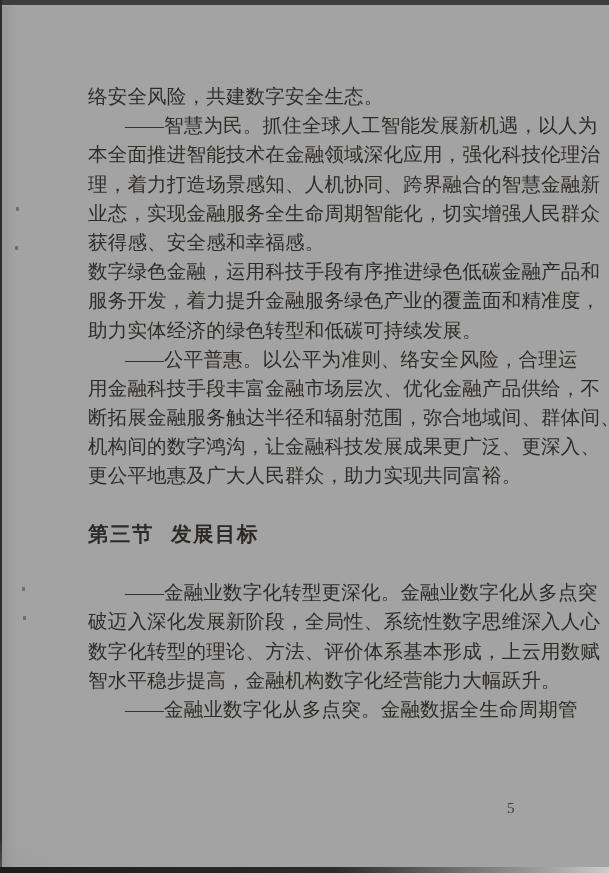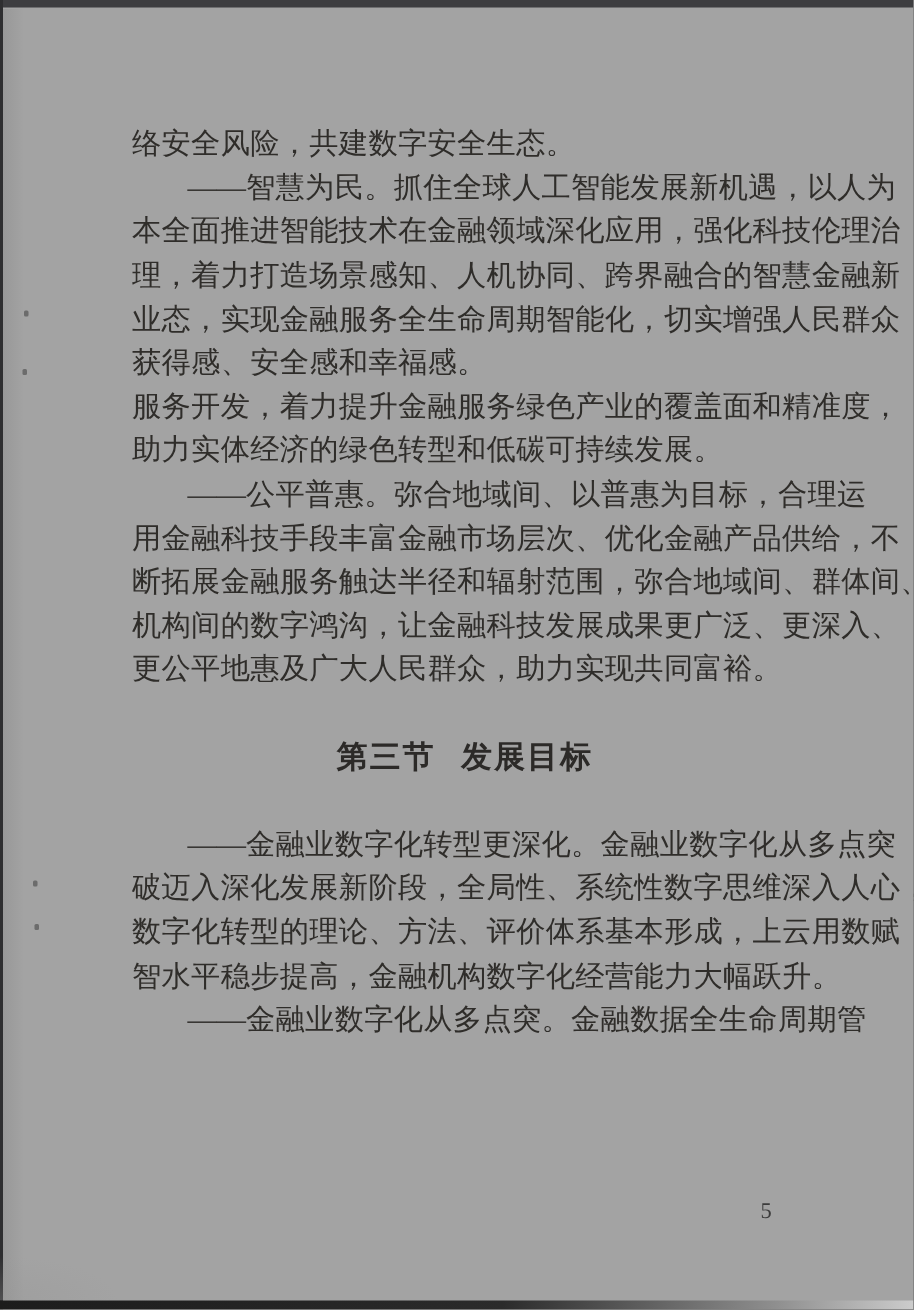--- a/index.html
+++ b/index.html
@@ -28,21 +28,21 @@
     position:absolute;left:88px;top:82px;width:444px;
     font-size:19.5px;line-height:29.2px;color:#2f2d2a;
     letter-spacing:.2px;
   }
   .para{margin:0;padding:0;}
   .line{height:29.2px;white-space:nowrap;}
   .line.first-indent{text-indent:37px;}
   .dash{letter-spacing:0;}
   .lead{font-weight:normal;}
   .heading{
-    height:29.2px;margin:29.2px 0;text-align:center;
+    height:29.2px;margin:29.2px 0;text-align:left;
     font-weight:bold;font-size:20.5px;letter-spacing:1.5px;color:#2c2a28;
   }
   .heading .gap{display:inline-block;width:17px;}
   .page-num{
     position:absolute;left:507px;top:800px;
     font-size:15px;color:#3c3c3c;font-family:"Liberation Serif","DejaVu Serif",serif;
   }
 </style>
 </head>
 <body>
@@ -63,25 +63,26 @@
         <div class="line"><span>络安全风险，共建数字安全生态。</span></div>
       </div>
       <div class="para">
         <div class="line first-indent"><span class="dash">——</span><span class="lead">智慧为民。</span><span>抓住全球人工智能发展新机遇，以人为</span></div>
         <div class="line">本全面推进智能技术在金融领域深化应用，强化科技伦理治</div>
         <div class="line">理，着力打造场景感知、人机协同、跨界融合的智慧金融新</div>
         <div class="line">业态，实现金融服务全生命周期智能化，切实增强人民群众</div>
         <div class="line">获得感、安全感和幸福感。</div>
       </div>
       <div class="para">
+        <div class="line">数字绿色金融，运用科技手段有序推进绿色低碳金融产品和</div>
         <div class="line">服务开发，着力提升金融服务绿色产业的覆盖面和精准度，</div>
         <div class="line">助力实体经济的绿色转型和低碳可持续发展。</div>
       </div>
       <div class="para">
-        <div class="line first-indent"><span class="dash">——</span><span class="lead">公平普惠。</span><span>弥合地域间、以普惠为目标，合理运</span></div>
+        <div class="line first-indent"><span class="dash">——</span><span class="lead">公平普惠。</span><span>以公平为准则、络安全风险，合理运</span></div>
         <div class="line">用金融科技手段丰富金融市场层次、优化金融产品供给，不</div>
         <div class="line">断拓展金融服务触达半径和辐射范围，弥合地域间、群体间、</div>
         <div class="line">机构间的数字鸿沟，让金融科技发展成果更广泛、更深入、</div>
         <div class="line">更公平地惠及广大人民群众，助力实现共同富裕。</div>
       </div>
       <div class="heading"><span>第三节</span><span class="gap"></span><span>发展目标</span></div>
       <div class="para">
         <div class="line first-indent"><span class="dash">——</span><span class="lead">金融业数字化转型更深化。</span><span>金融业数字化从多点突</span></div>
         <div class="line">破迈入深化发展新阶段，全局性、系统性数字思维深入人心，</div>
         <div class="line">数字化转型的理论、方法、评价体系基本形成，上云用数赋</div>

